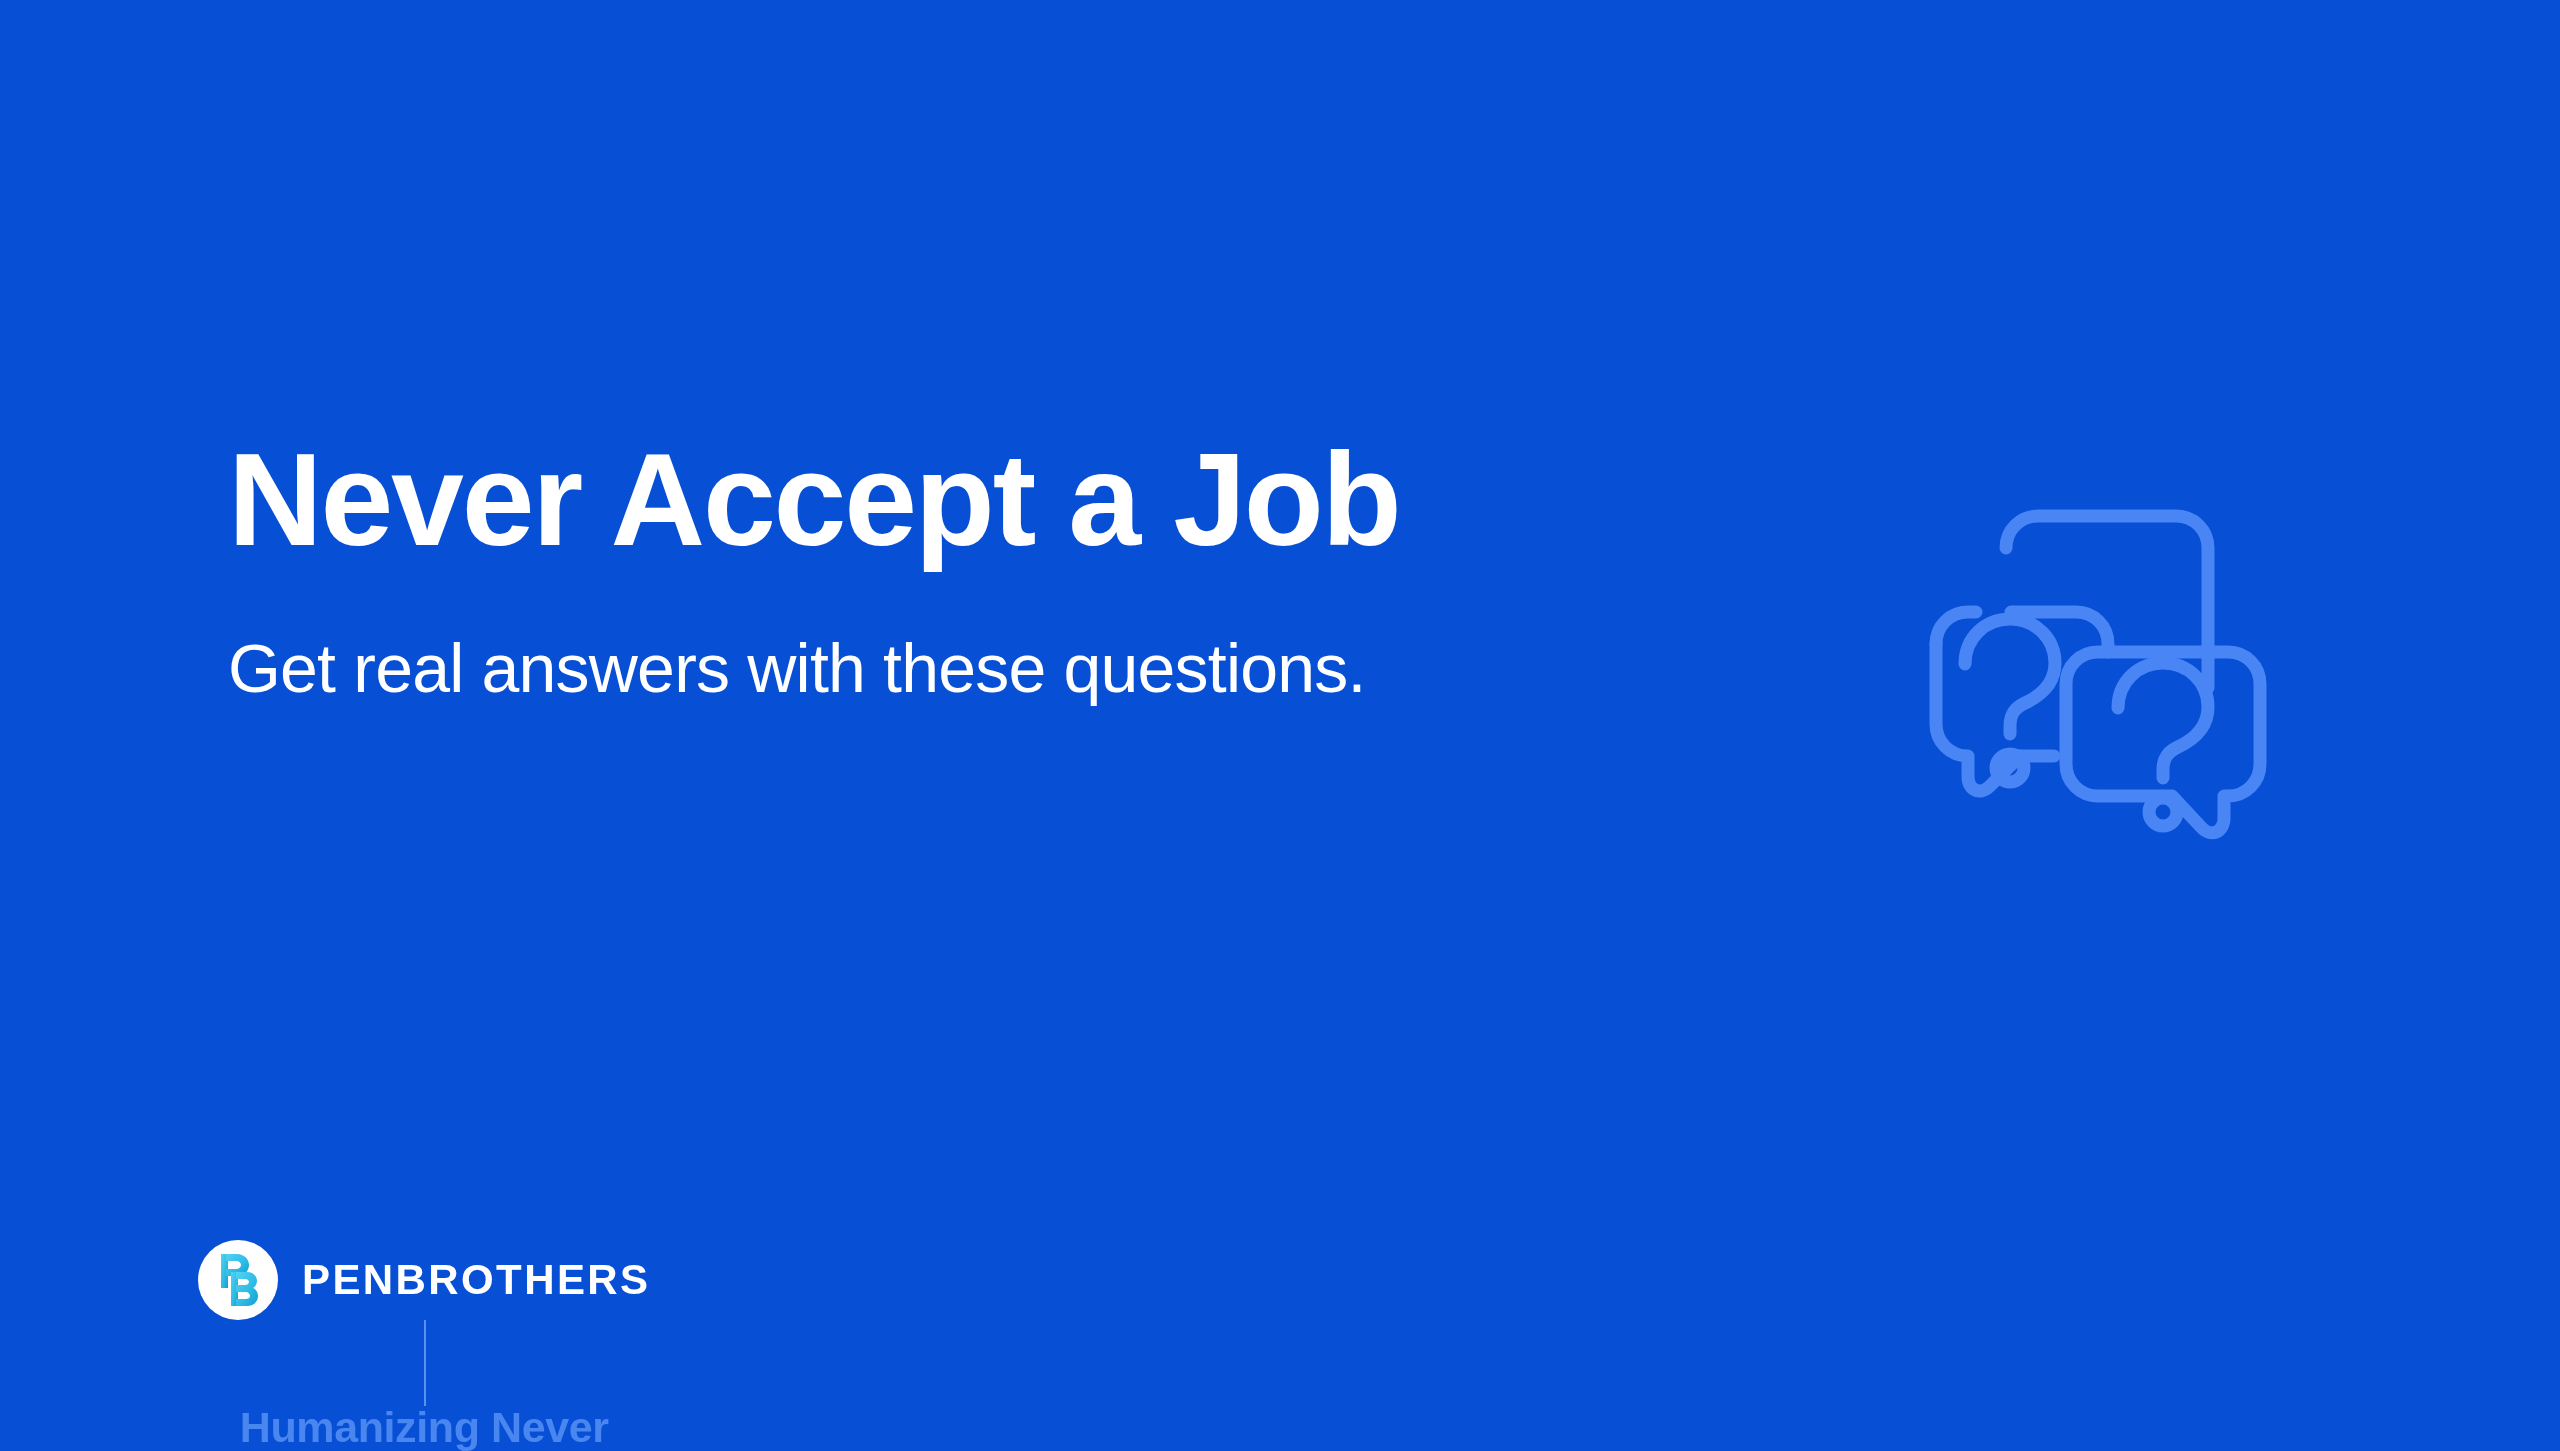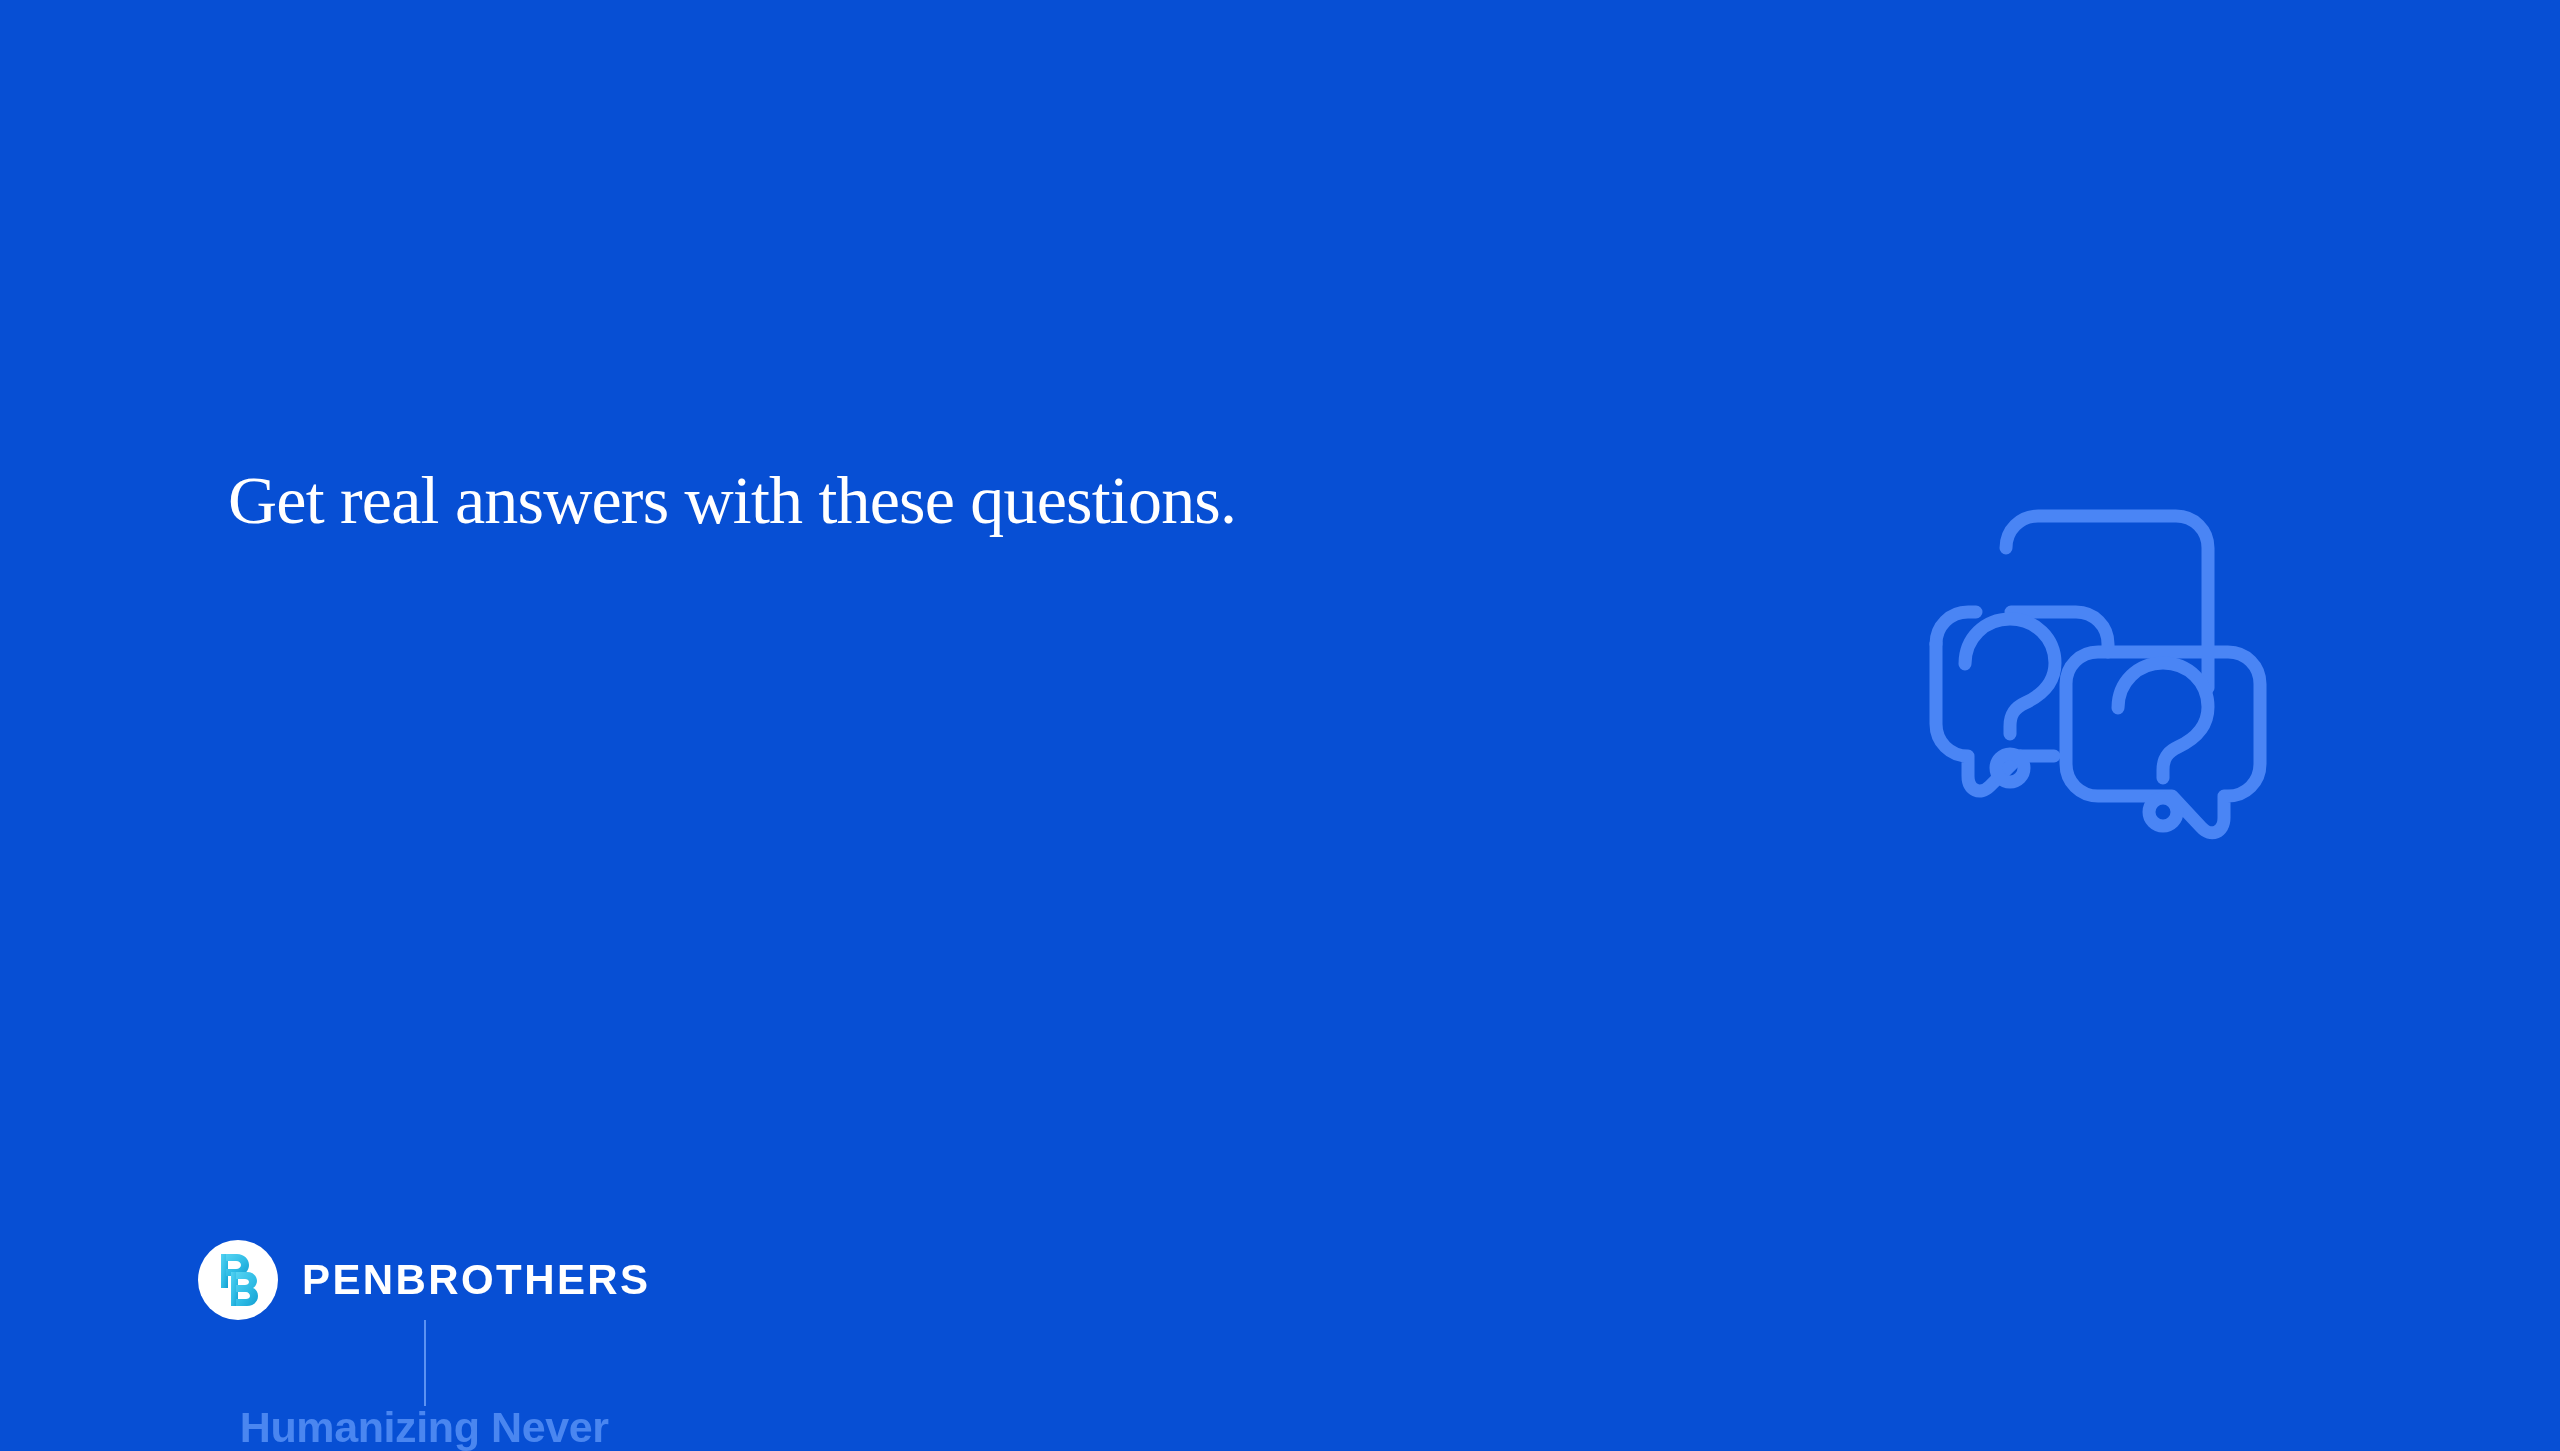--- a/index.html
+++ b/index.html
@@ -44,21 +44,21 @@
   }
 
   .headline-line {
     display: block;
   }
 
   .subtitle {
     margin: 0;
     padding-top: 44px;
     color: #FFFFFF;
-    font-family: Liberation Serif, serif;
+    font-family: Liberation Sans, sans-serif;
     font-size: 68px;
     font-weight: 400;
     line-height: 1.2;
     letter-spacing: -0.8px;
     white-space: nowrap;
   }
 
   
   .illustration {
     position: absolute;
@@ -138,20 +138,21 @@
   }
 </style>
 </head>
 <body>
 
 <div class="slide">
 
   <div class="content-block">
 
     <h1 class="headline">
+      <span class="headline-line">Never Accept a Job</span>
     </h1>
 
     <p class="subtitle">Get real answers with these questions.</p>
 
   </div>
 
   <div class="illustration">
     <svg viewBox="0 0 430 400" fill="none" xmlns="http://www.w3.org/2000/svg">
       <g stroke="#4A85F5" stroke-width="13" stroke-linecap="round" stroke-linejoin="round" fill="none">
 

